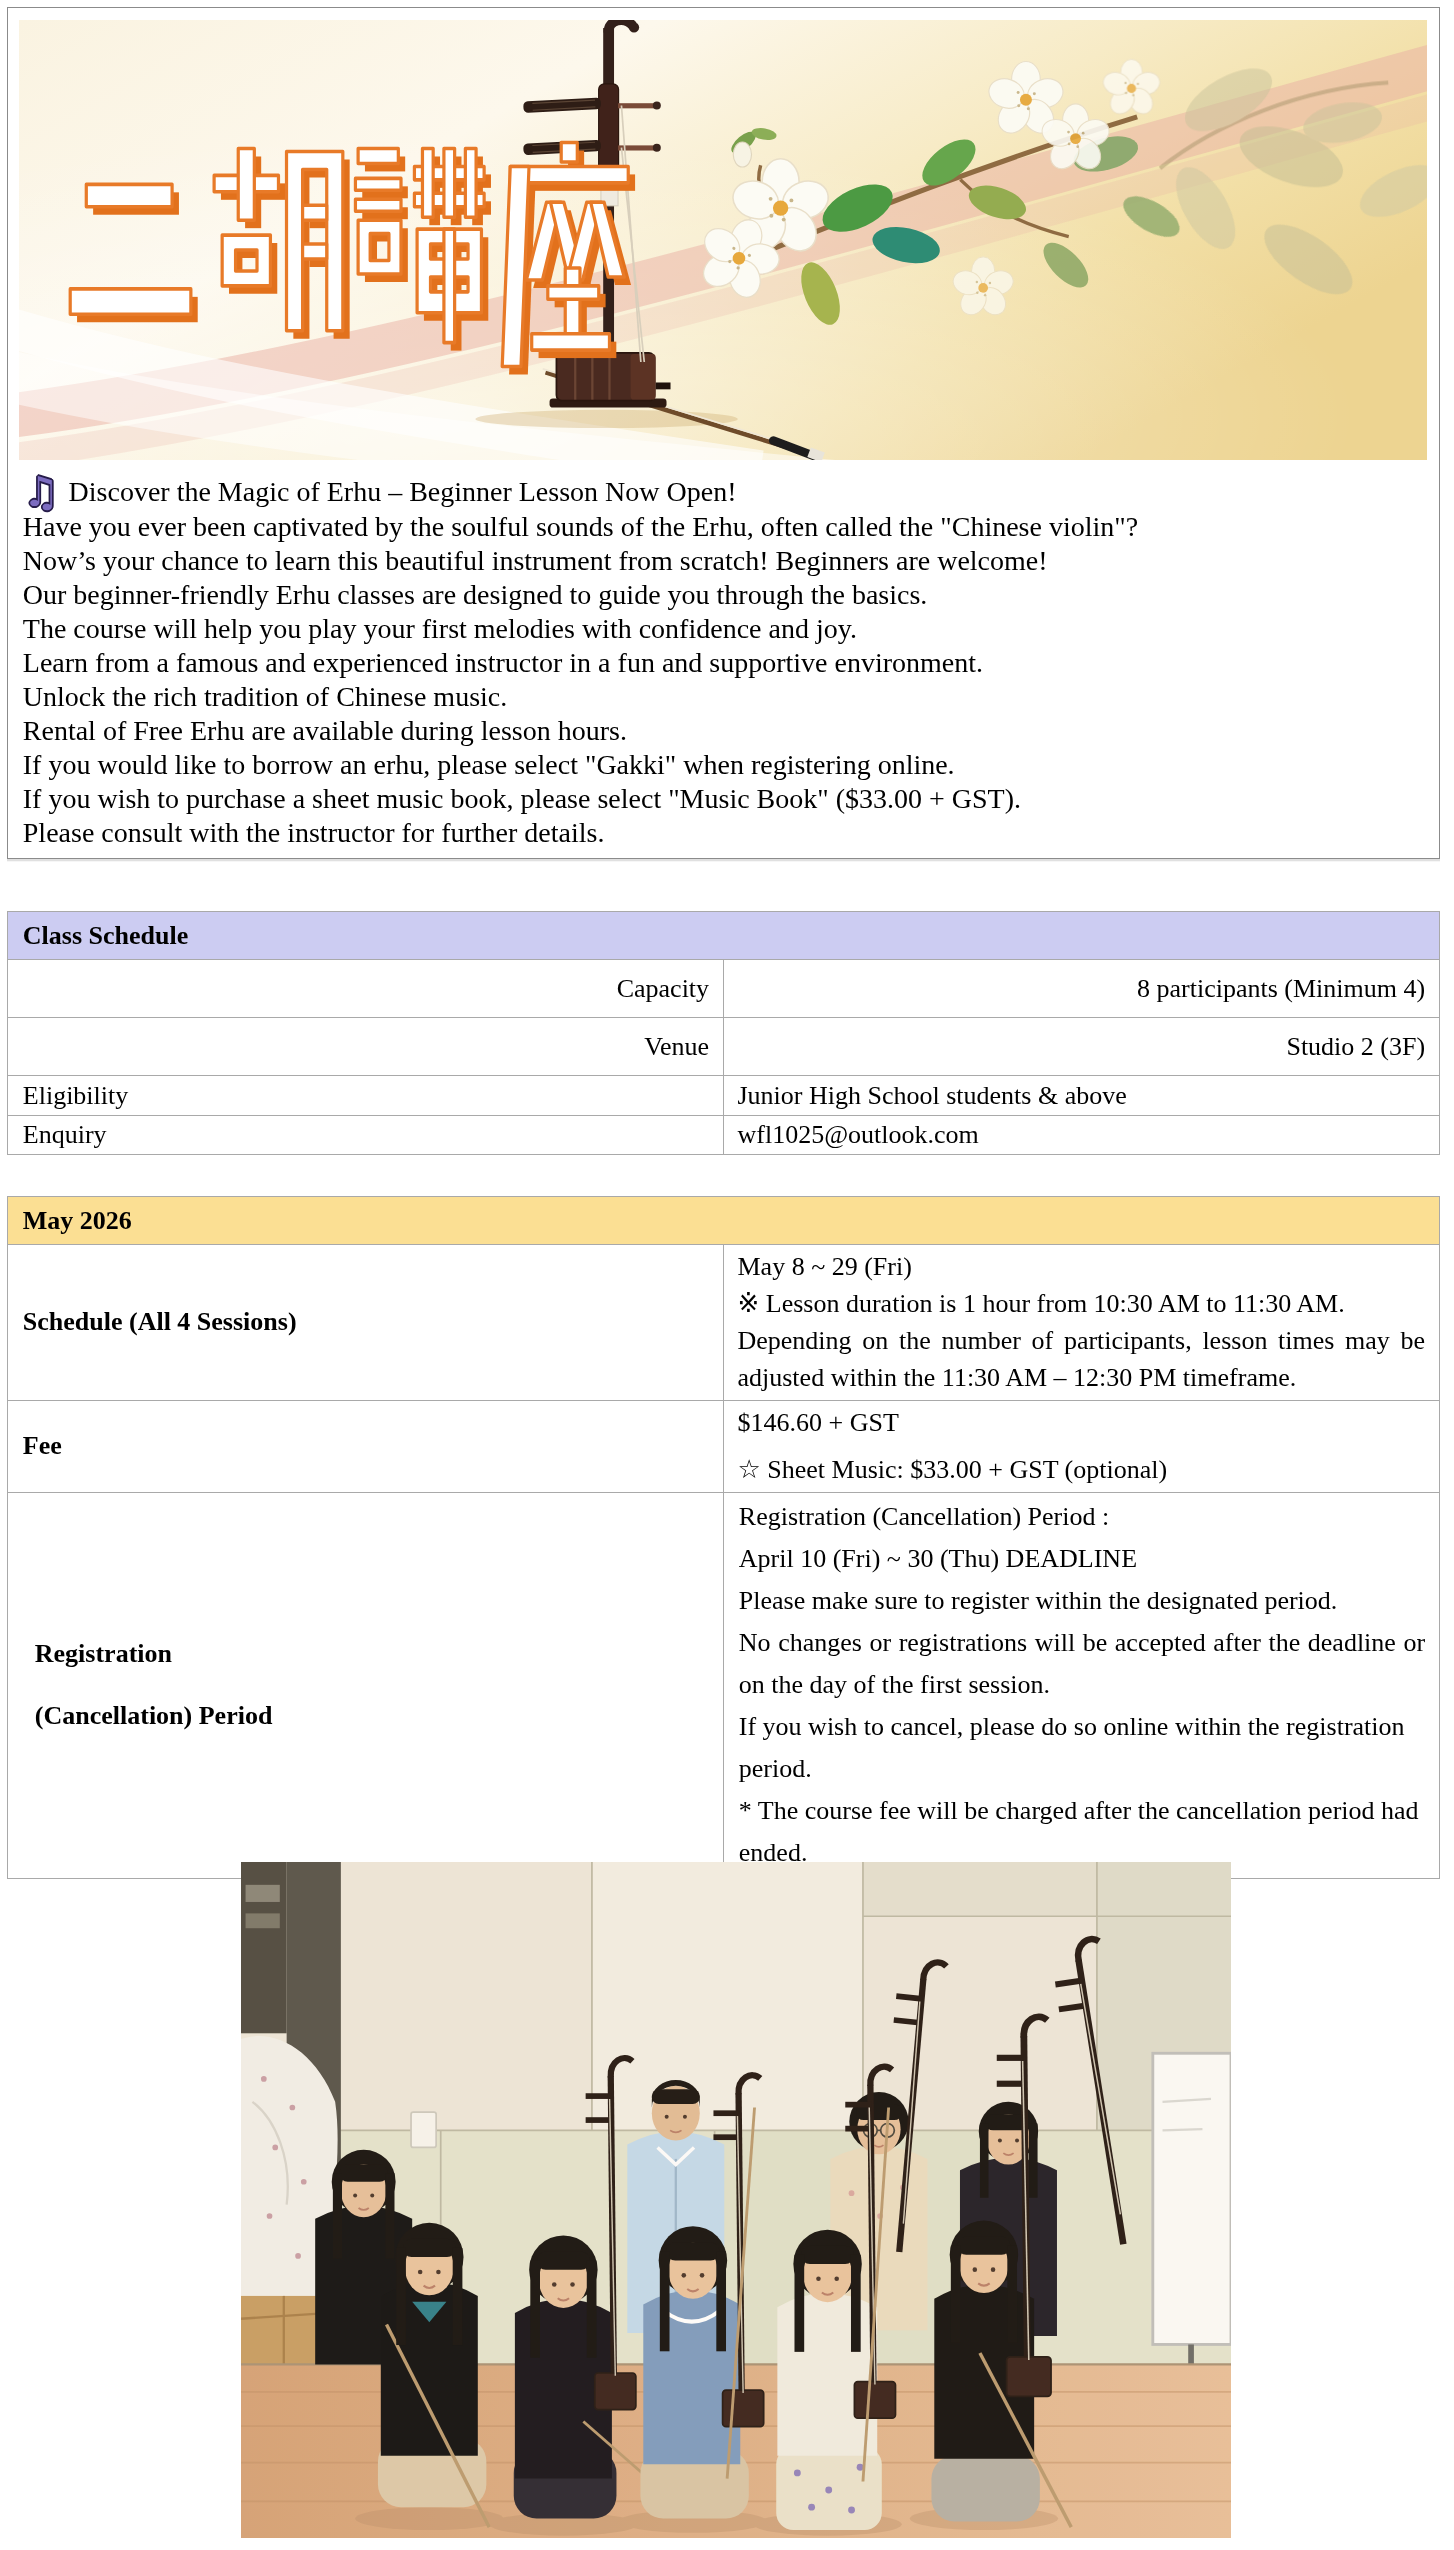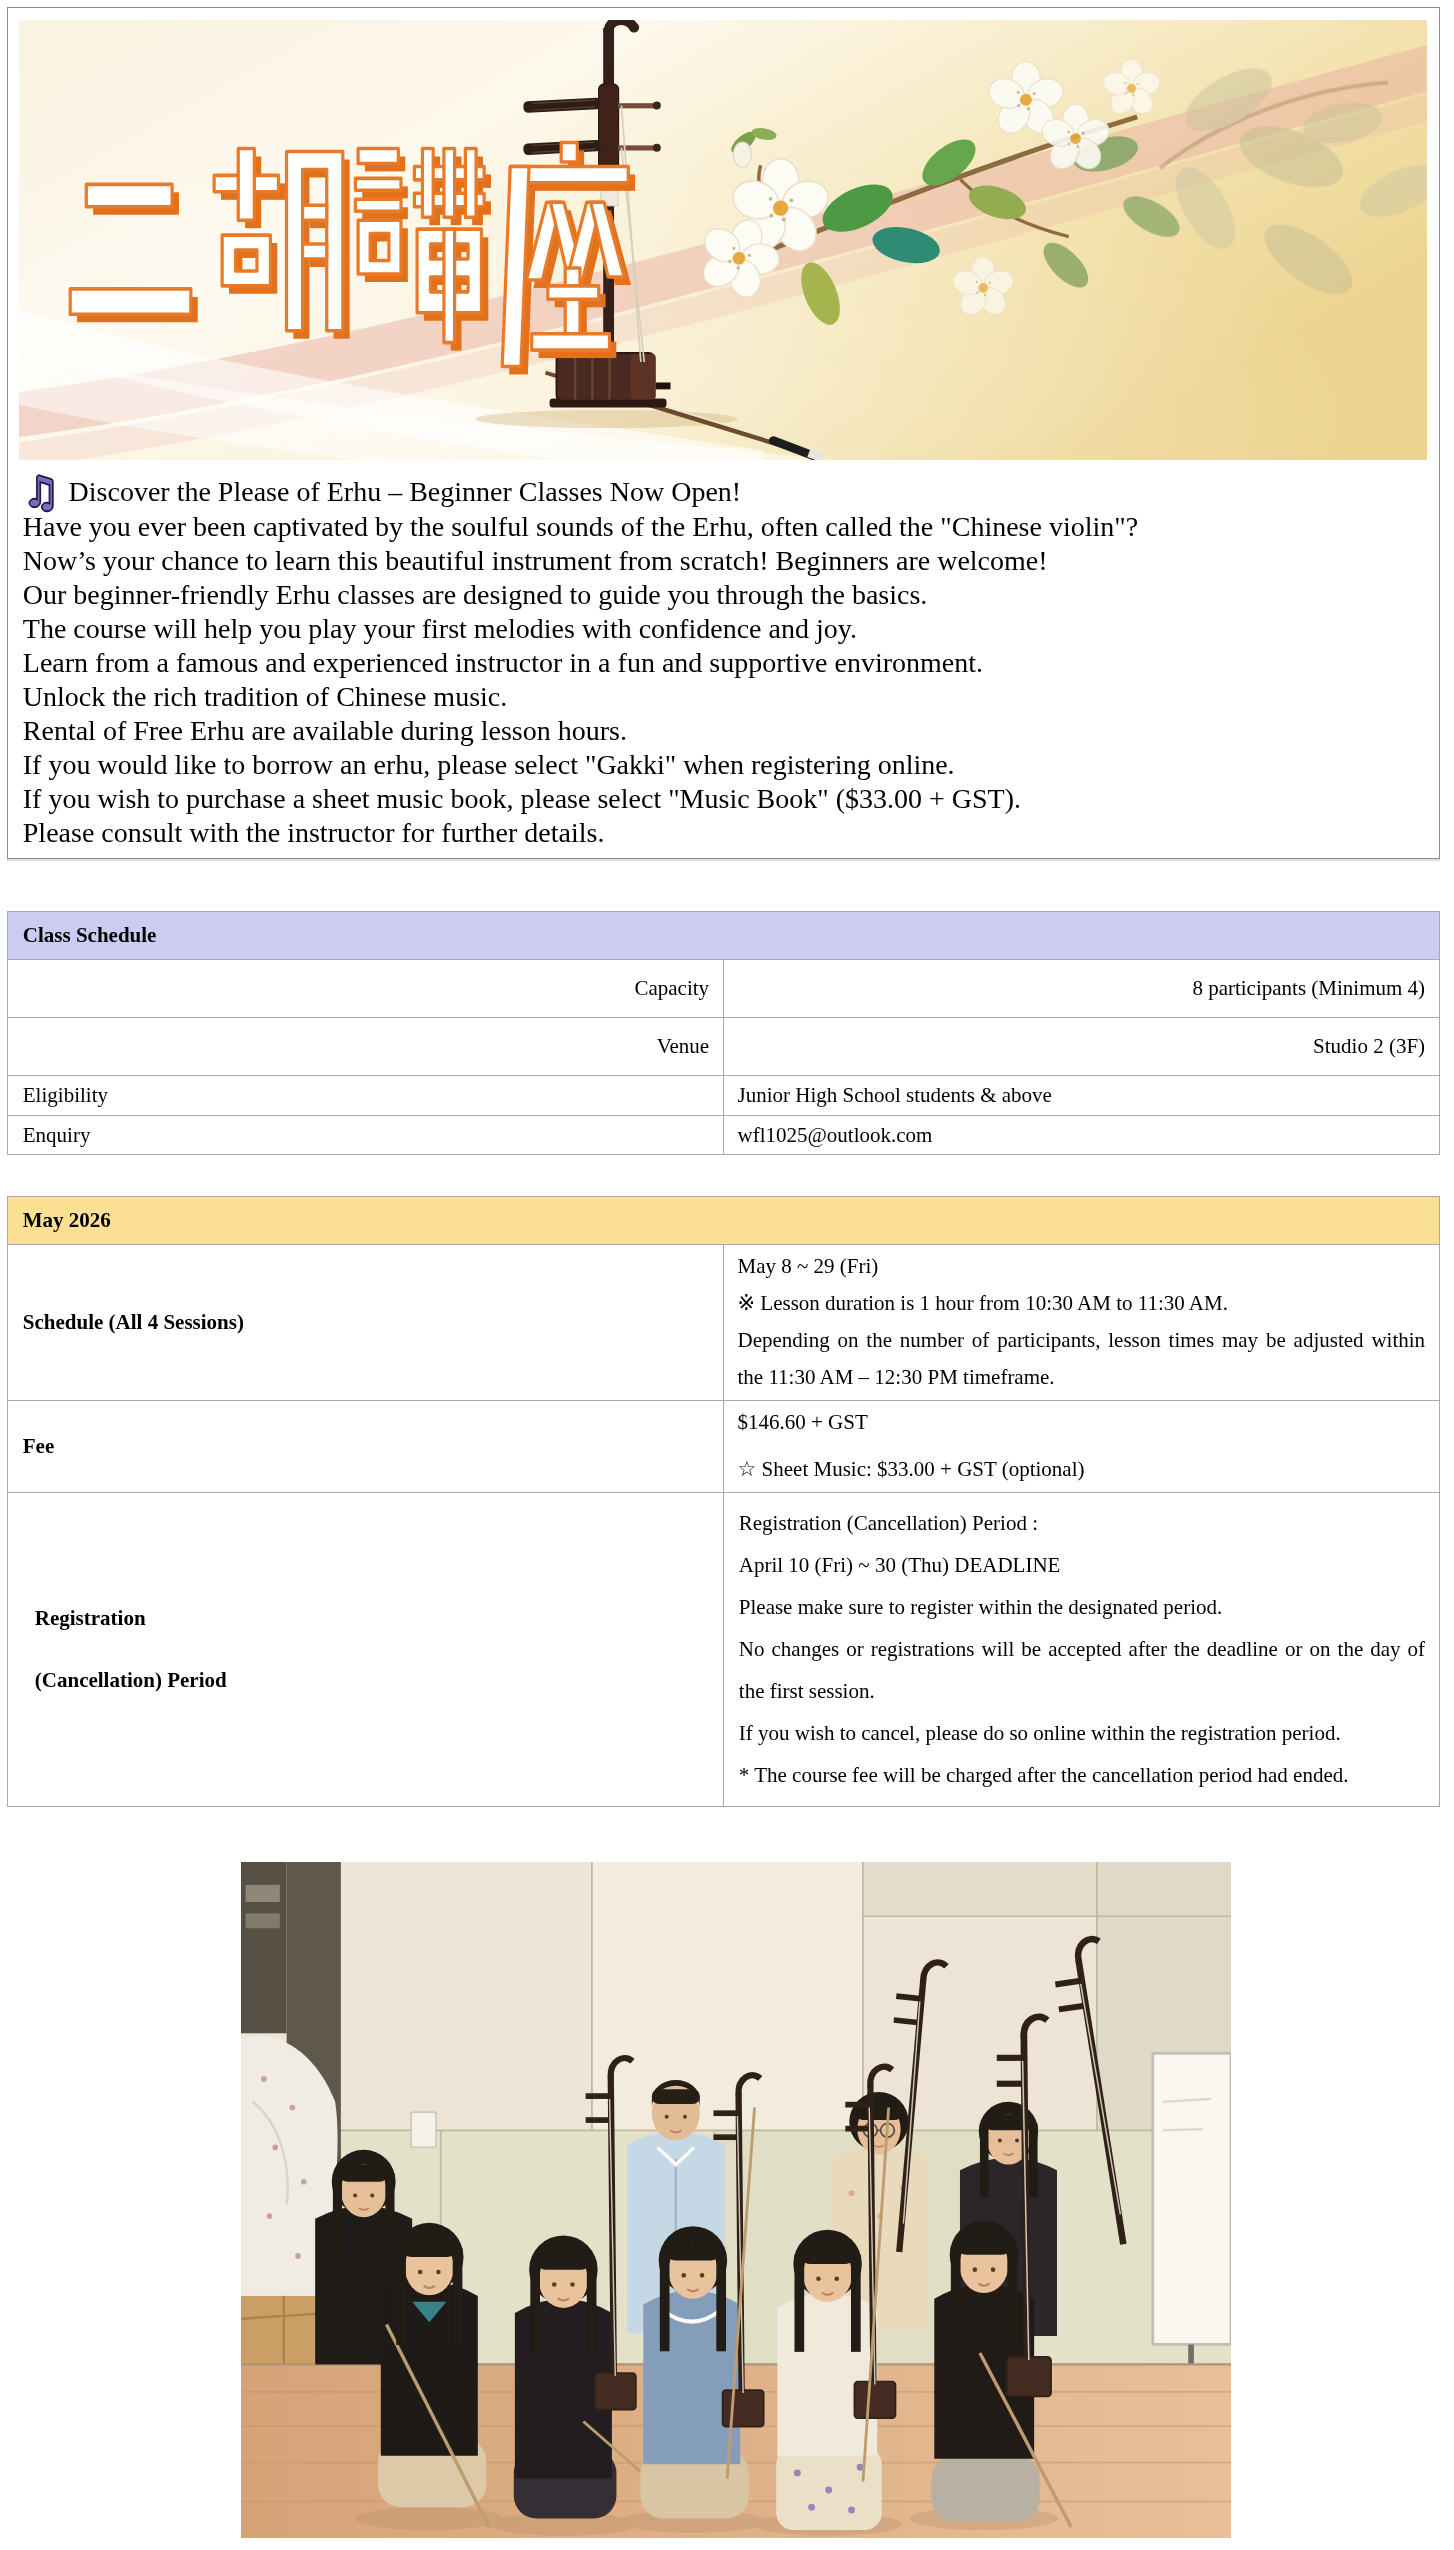--- a/index.html
+++ b/index.html
@@ -15,21 +15,21 @@
   .intro p{margin:0;white-space:nowrap;}
   .note{font-family:"DejaVu Sans",sans-serif;font-size:41px;line-height:34px;color:#7c6cc0;
     vertical-align:-4.6px;margin-right:9px;
     text-shadow:1.7px 0 0 #261c4a,-1.7px 0 0 #261c4a,0 1.7px 0 #261c4a,0 -1.7px 0 #261c4a,
                 1.1px 1.1px 0 #261c4a,-1.1px -1.1px 0 #261c4a,1.1px -1.1px 0 #261c4a,-1.1px 1.1px 0 #261c4a;}
 
   
   .tblwrap{position:absolute;left:6.8px;width:1433px;}
   .t1{top:911px;} .t2{top:1196px;}
   table{width:100%;border-collapse:collapse;table-layout:fixed;}
-  td{border:1.7px solid #a9a9a9;box-sizing:border-box;font-size:21px;vertical-align:middle;
+  td{border:1.7px solid #a9a9a9;box-sizing:border-box;font-size:26px;vertical-align:middle;
      padding:3.4px 13.7px;overflow:hidden;}
   .hdr td{font-weight:bold;padding-left:15px;}
   .t1 .hdr td{background:#ccccf2;height:48px;}
   .t2 .hdr td{background:#fbdf93;height:48px;}
   .lab{padding-left:15px;}
   .t2 .lab{font-weight:bold;}
   .c1a{width:490px;} .c2a{width:430px;}
   .rcap td{height:58px;text-align:right;} .rven td{height:58px;text-align:right;} .reli td{height:40px;} .renq td{height:39px;}
   .rsch td{height:154px;margin-left:39px;} .rfee td{height:86px;} .rreg td{height:314px;padding-left:15px;}
   .cell p{margin:0;line-height:37px;}
@@ -207,21 +207,21 @@
             <use href="#c1" transform="translate(78,215) scale(2.35,2.62)"></use>
             <use href="#c2" transform="translate(342,215) scale(2.35,2.62)"></use>
             <use href="#c3" transform="translate(585,215) scale(2.35,2.62)"></use>
             <use href="#c4" transform="translate(847,215) scale(2.35,2.62)"></use>
           </g>
         </g>
       </svg>
     </div>
 
     <div class="intro">
-      <p><span class="note">♫</span><span>Discover the Please of Erhu – Beginner Classes Now Open!</span></p>
+      <p><span class="note">♫</span><span>Discover the Magic of Erhu – Beginner Lesson Now Open!</span></p>
       <p>Have you ever been captivated by the soulful sounds of the Erhu, often called the "Chinese violin"?</p>
       <p>Now’s your chance to learn this beautiful instrument from scratch! Beginners are welcome!</p>
       <p>Our beginner-friendly Erhu classes are designed to guide you through the basics.</p>
       <p>The course will help you play your first melodies with confidence and joy.</p>
       <p>Learn from a famous and experienced instructor in a fun and supportive environment.</p>
       <p>Unlock the rich tradition of Chinese music.</p>
       <p>Rental of Free Erhu are available during lesson hours.</p>
       <p>If you would like to borrow an erhu, please select "Gakki" when registering online.</p>
       <p>If you wish to purchase a sheet music book, please select "Music Book" ($33.00 + GST).</p>
       <p>Please consult with the instructor for further details.</p>

